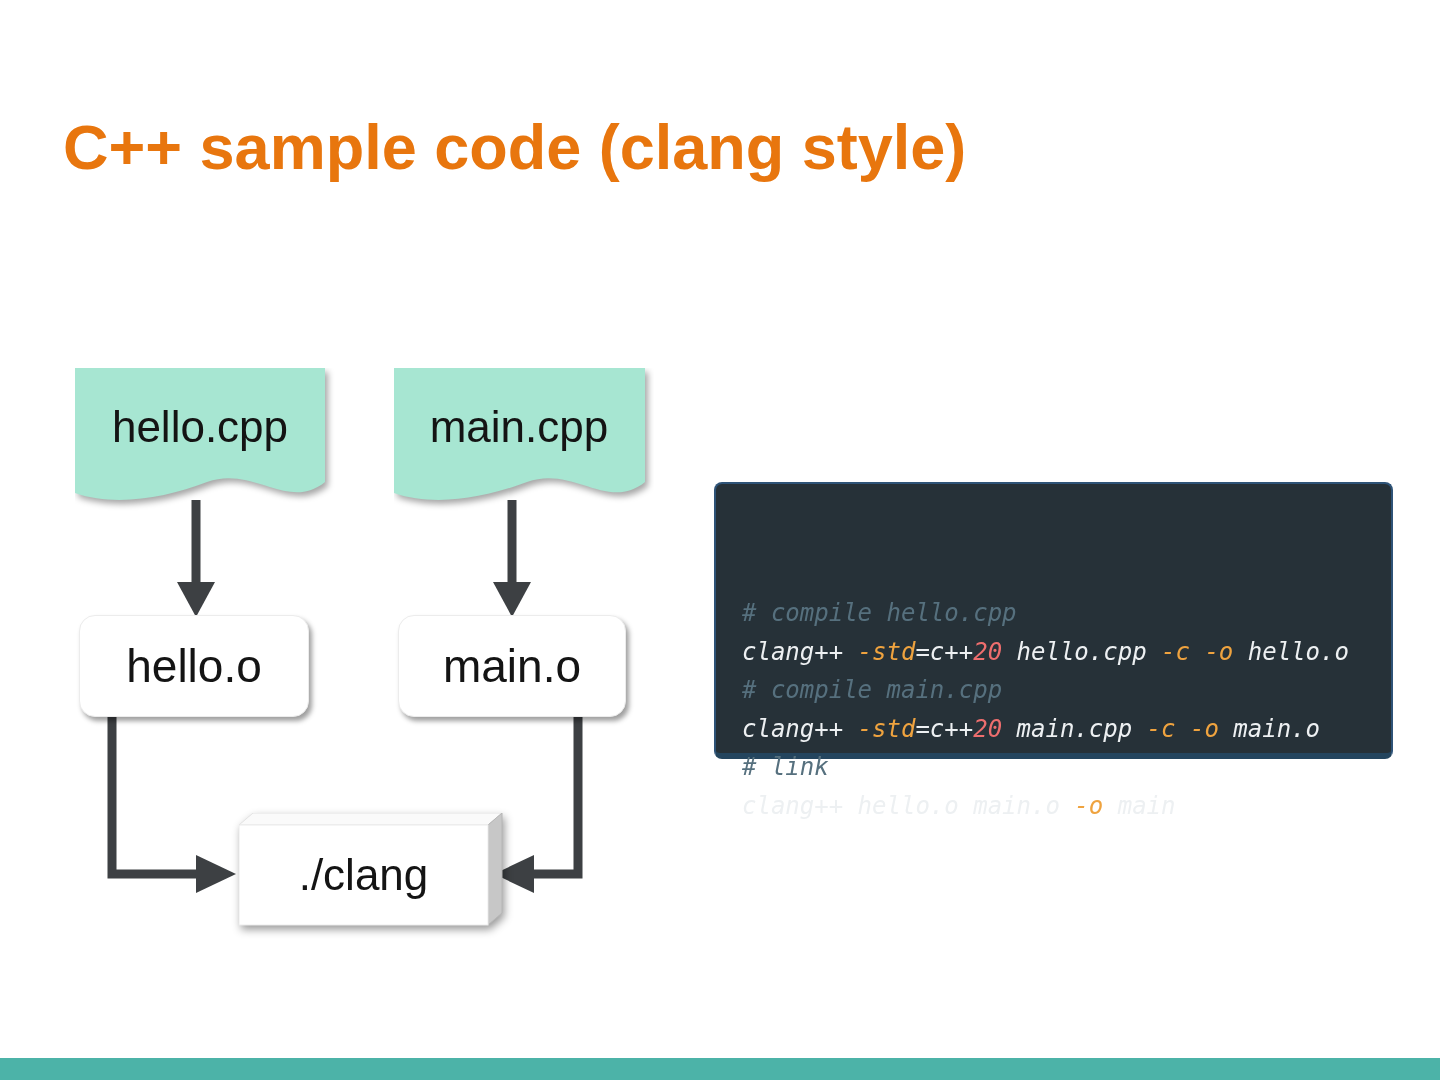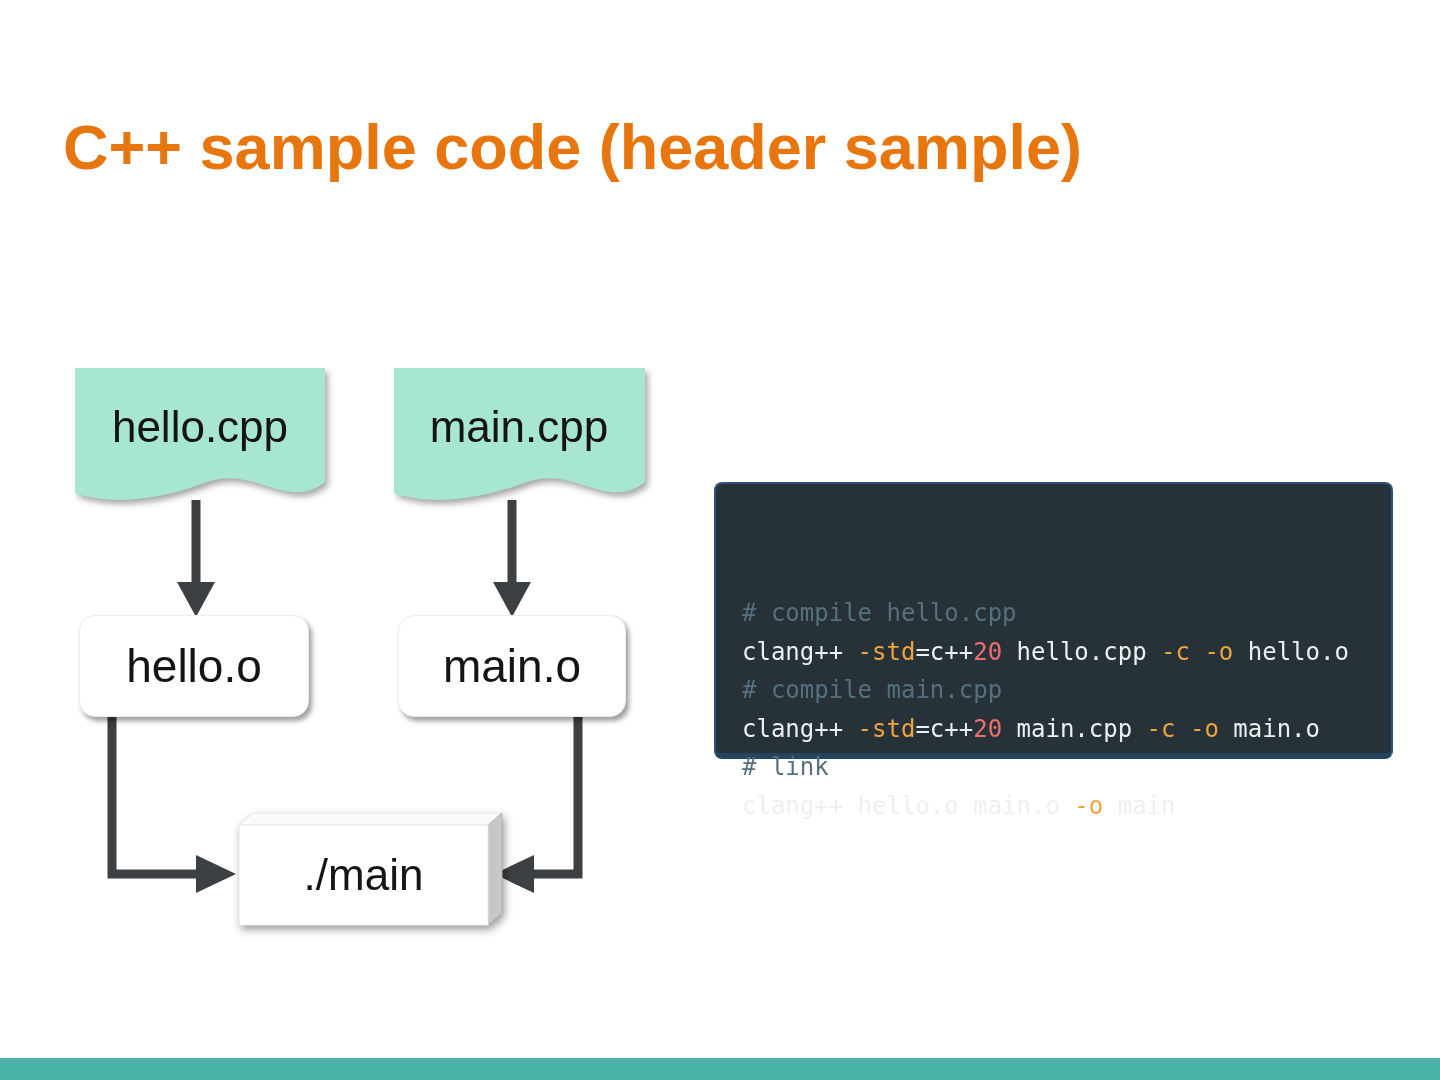--- a/index.html
+++ b/index.html
@@ -71,37 +71,38 @@
   .code-block{
     position:absolute;left:714px;top:482px;width:679px;height:277px;
     background:var(--code-bg);
     border:2px solid var(--code-border);
     border-bottom:6px solid var(--code-border-bottom);
     border-radius:8px;
     padding:33px 0 0 26px;
     font-family:"DejaVu Sans Mono","Liberation Mono",monospace;
     font-size:24px;line-height:38.5px;
     white-space:pre;
+    font-style:italic;
   }
   .code-line{white-space:pre;}
   .tok-plain{color:var(--code-plain);}
   .tok-comment{color:var(--code-comment);}
   .tok-flag{color:var(--code-flag);margin-top:32px;}
   .tok-num{color:var(--code-num);}
   .footer-bar{
     position:absolute;left:0;bottom:0;width:1440px;height:22px;
     background:var(--teal-bar);
   }
 </style>
 </head>
 <body>
 
 <div class="slide">
 
-  <h1 class="slide-title">C++ sample code (header sample)</h1>
+  <h1 class="slide-title">C++ sample code (clang style)</h1>
 
 
   <div class="diagram">
 
     <svg class="connector-layer" width="1440" height="1080" viewBox="0 0 1440 1080">
       <g>
         <line x1="196" y1="500" x2="196" y2="584"></line>
         <polygon points="177,582 215,582 196,617"></polygon>
       </g>
       <g>
@@ -139,21 +140,21 @@
     <div class="obj-node" style="left:398px;top:615px;width:228px;">
       <span>main.o</span>
     </div>
 
     <div class="exe-node">
       <svg width="270" height="125" viewBox="0 0 270 125">
         <polygon points="0,12 14,0 263,0 249,12" fill="#fafafa" stroke="#e2e2e2" stroke-width="1"></polygon>
         <polygon points="249,12 263,0 263,100 249,112" fill="#c7c7c7" stroke="#b5b5b5" stroke-width="1"></polygon>
         <rect x="0" y="12" width="249" height="100" fill="#ffffff" stroke="#ececec" stroke-width="1"></rect>
       </svg>
-      <span class="exe-label">./main</span>
+      <span class="exe-label">./clang</span>
     </div>
 
   </div>
 
   <div class="code-block">
     <div><div class="code-line"><span class="tok-comment"># compile hello.cpp</span></div><div class="code-line"><span class="tok-plain">clang++ </span><span class="tok-flag">-std</span><span class="tok-plain">=c++</span><span class="tok-num">20</span><span class="tok-plain"> hello.cpp </span><span class="tok-flag">-c</span><span class="tok-plain"> </span><span class="tok-flag">-o</span><span class="tok-plain"> hello.o</span></div><div class="code-line"><span class="tok-comment"># compile main.cpp</span></div><div class="code-line"><span class="tok-plain">clang++ </span><span class="tok-flag">-std</span><span class="tok-plain">=c++</span><span class="tok-num">20</span><span class="tok-plain"> main.cpp </span><span class="tok-flag">-c</span><span class="tok-plain"> </span><span class="tok-flag">-o</span><span class="tok-plain"> main.o</span></div><div class="code-line"><span class="tok-comment"># link</span></div><div class="code-line"><span class="tok-plain">clang++ hello.o main.o </span><span class="tok-flag">-o</span><span class="tok-plain"> main</span></div></div>
   </div>
 
   <div class="footer-bar"></div>
 

